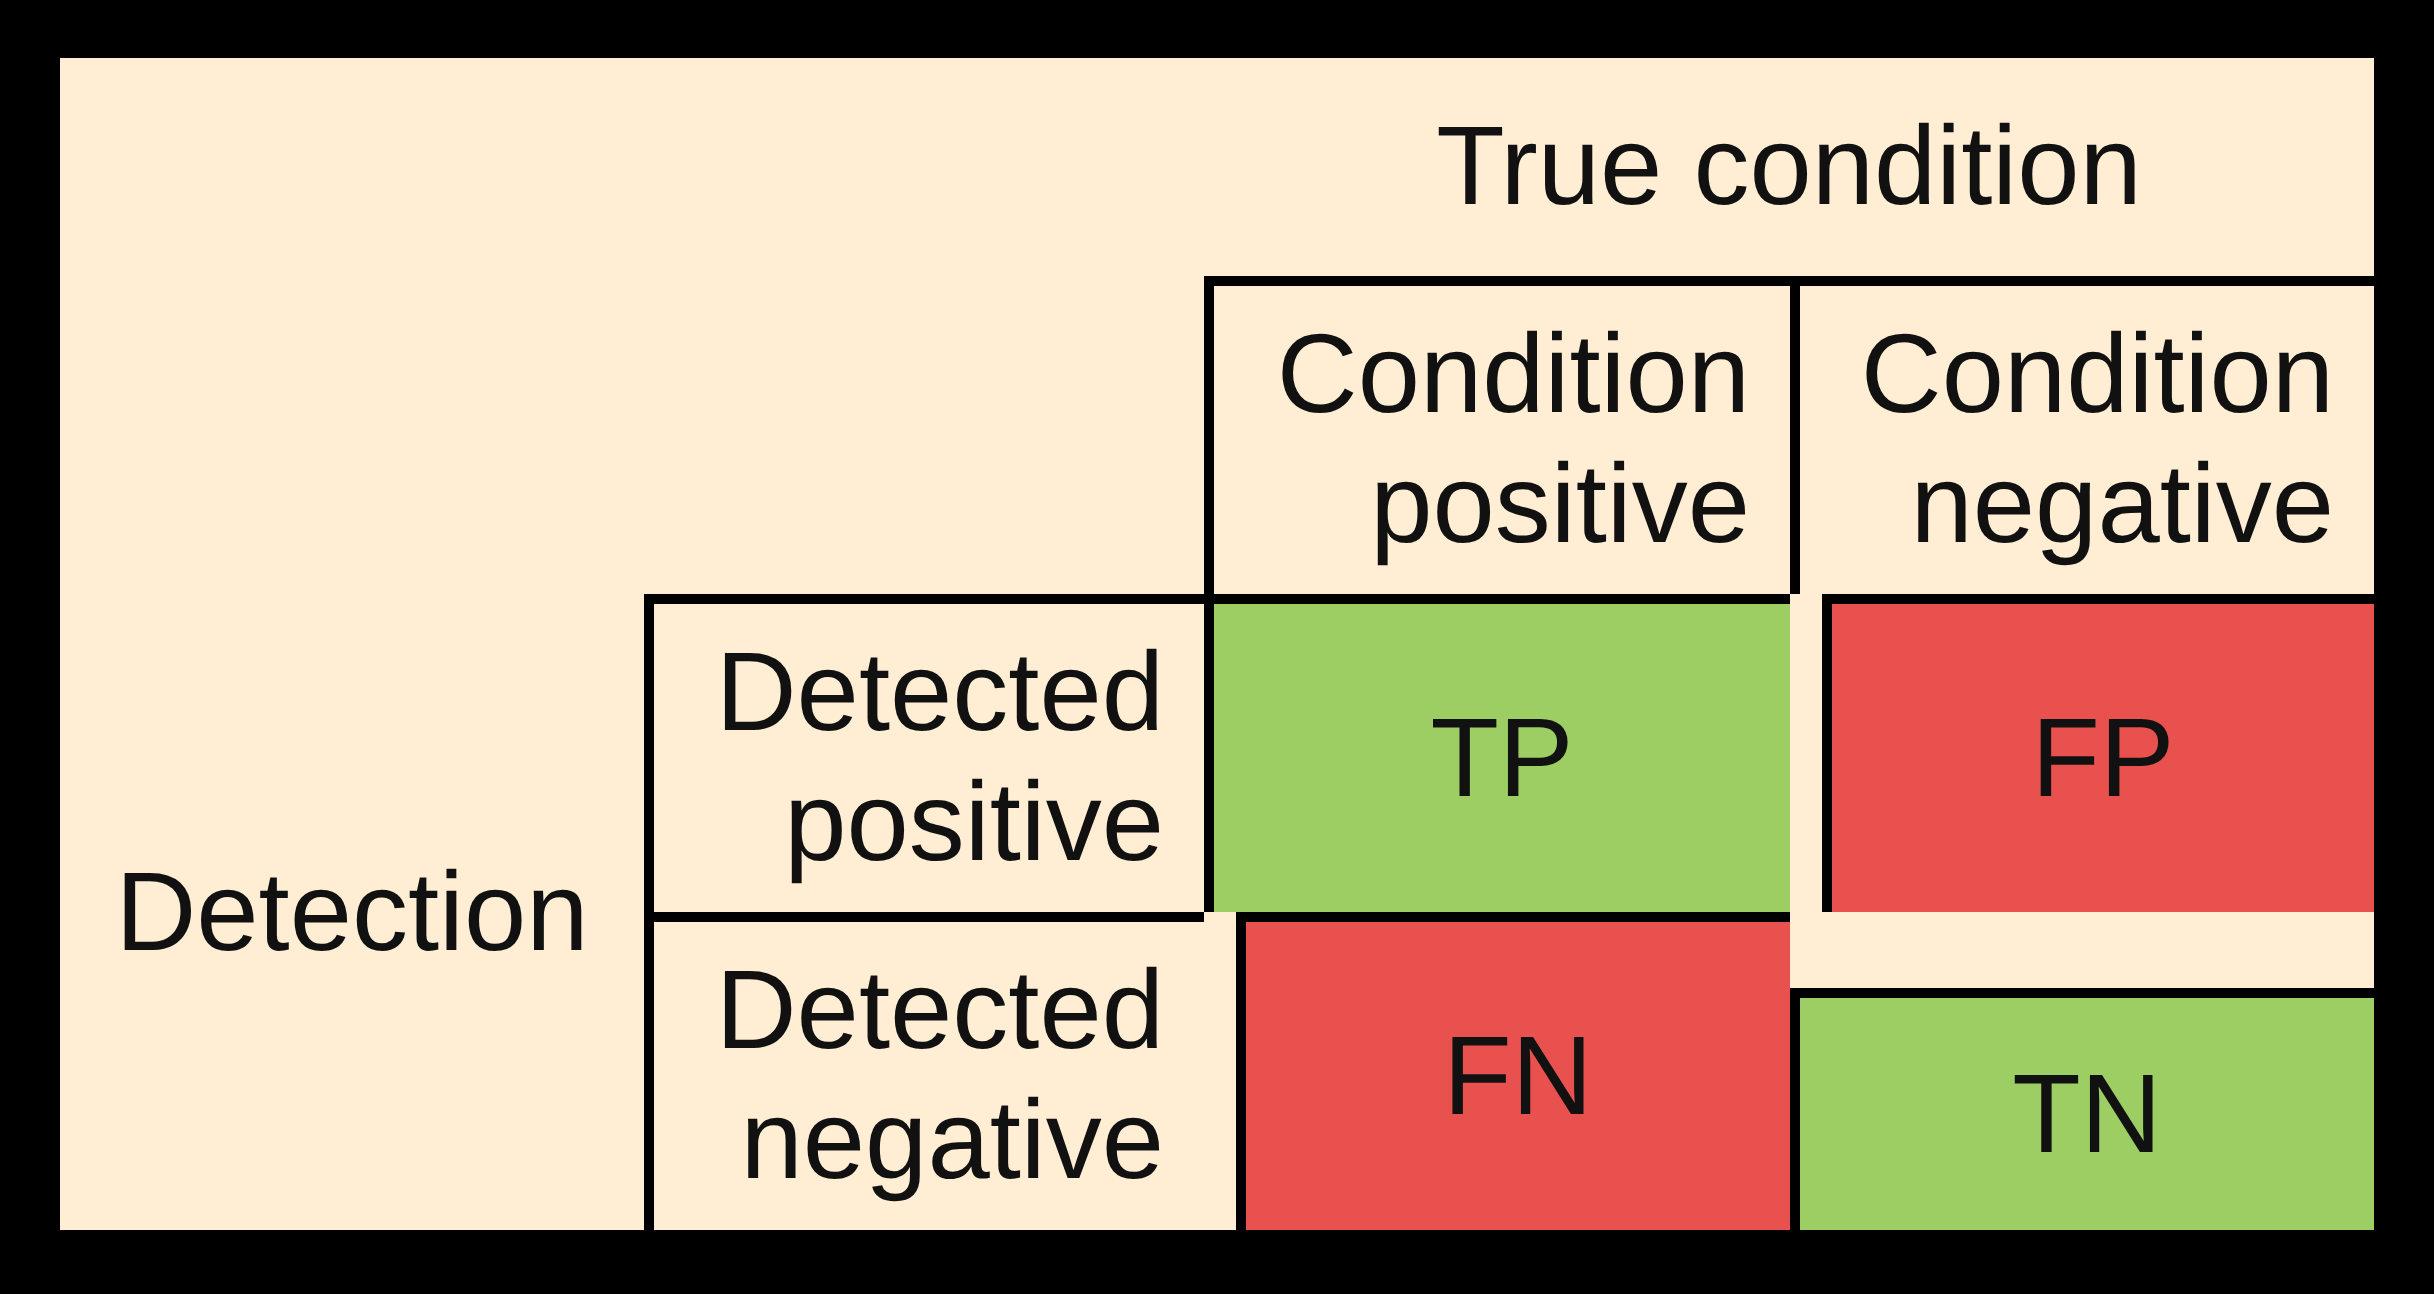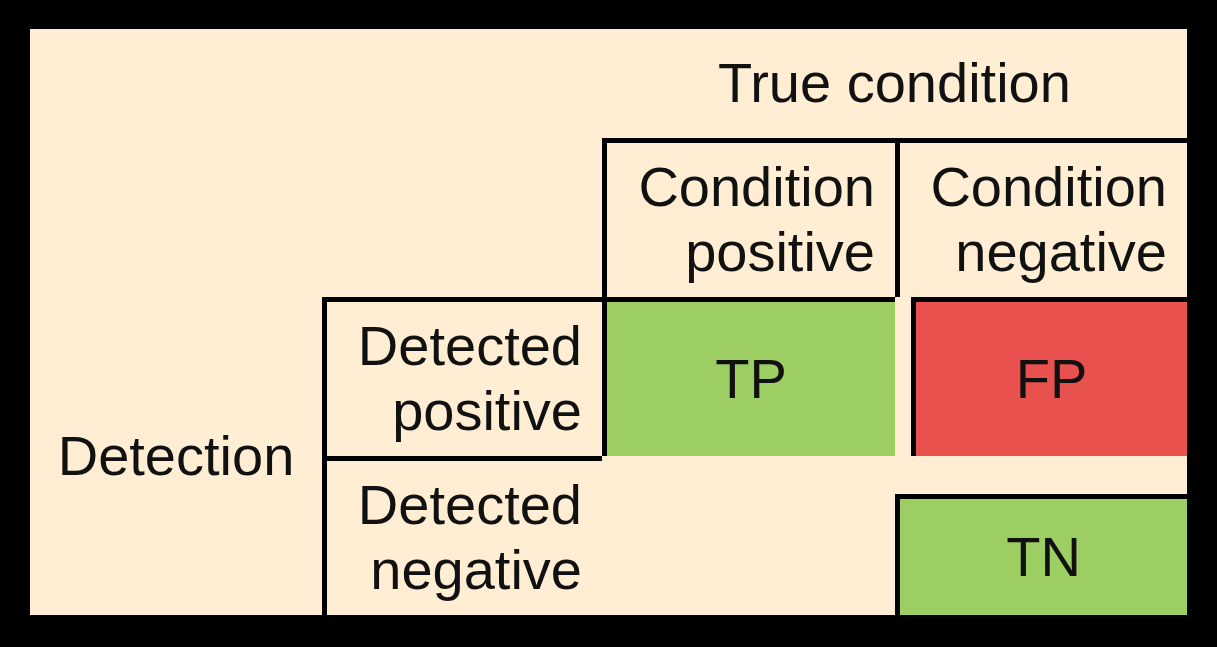--- a/index.html
+++ b/index.html
@@ -95,17 +95,18 @@
     <div class="cell hdr row-hdr-1">Detected
 positive</div>
 
     <div class="cell hdr row-hdr-2">Detected
 negative</div>
 
     <div class="cell mcell mcell-tp" data-kind="good">TP</div>
 
     <div class="cell mcell mcell-fp" data-kind="bad">FP</div>
 
+    <div class="cell mcell mcell-fn" data-kind="bad">FN</div>
 
     <div class="cell mcell mcell-tn" data-kind="good">TN</div>
 
   </div>
 </div>
 
 </body></html>

